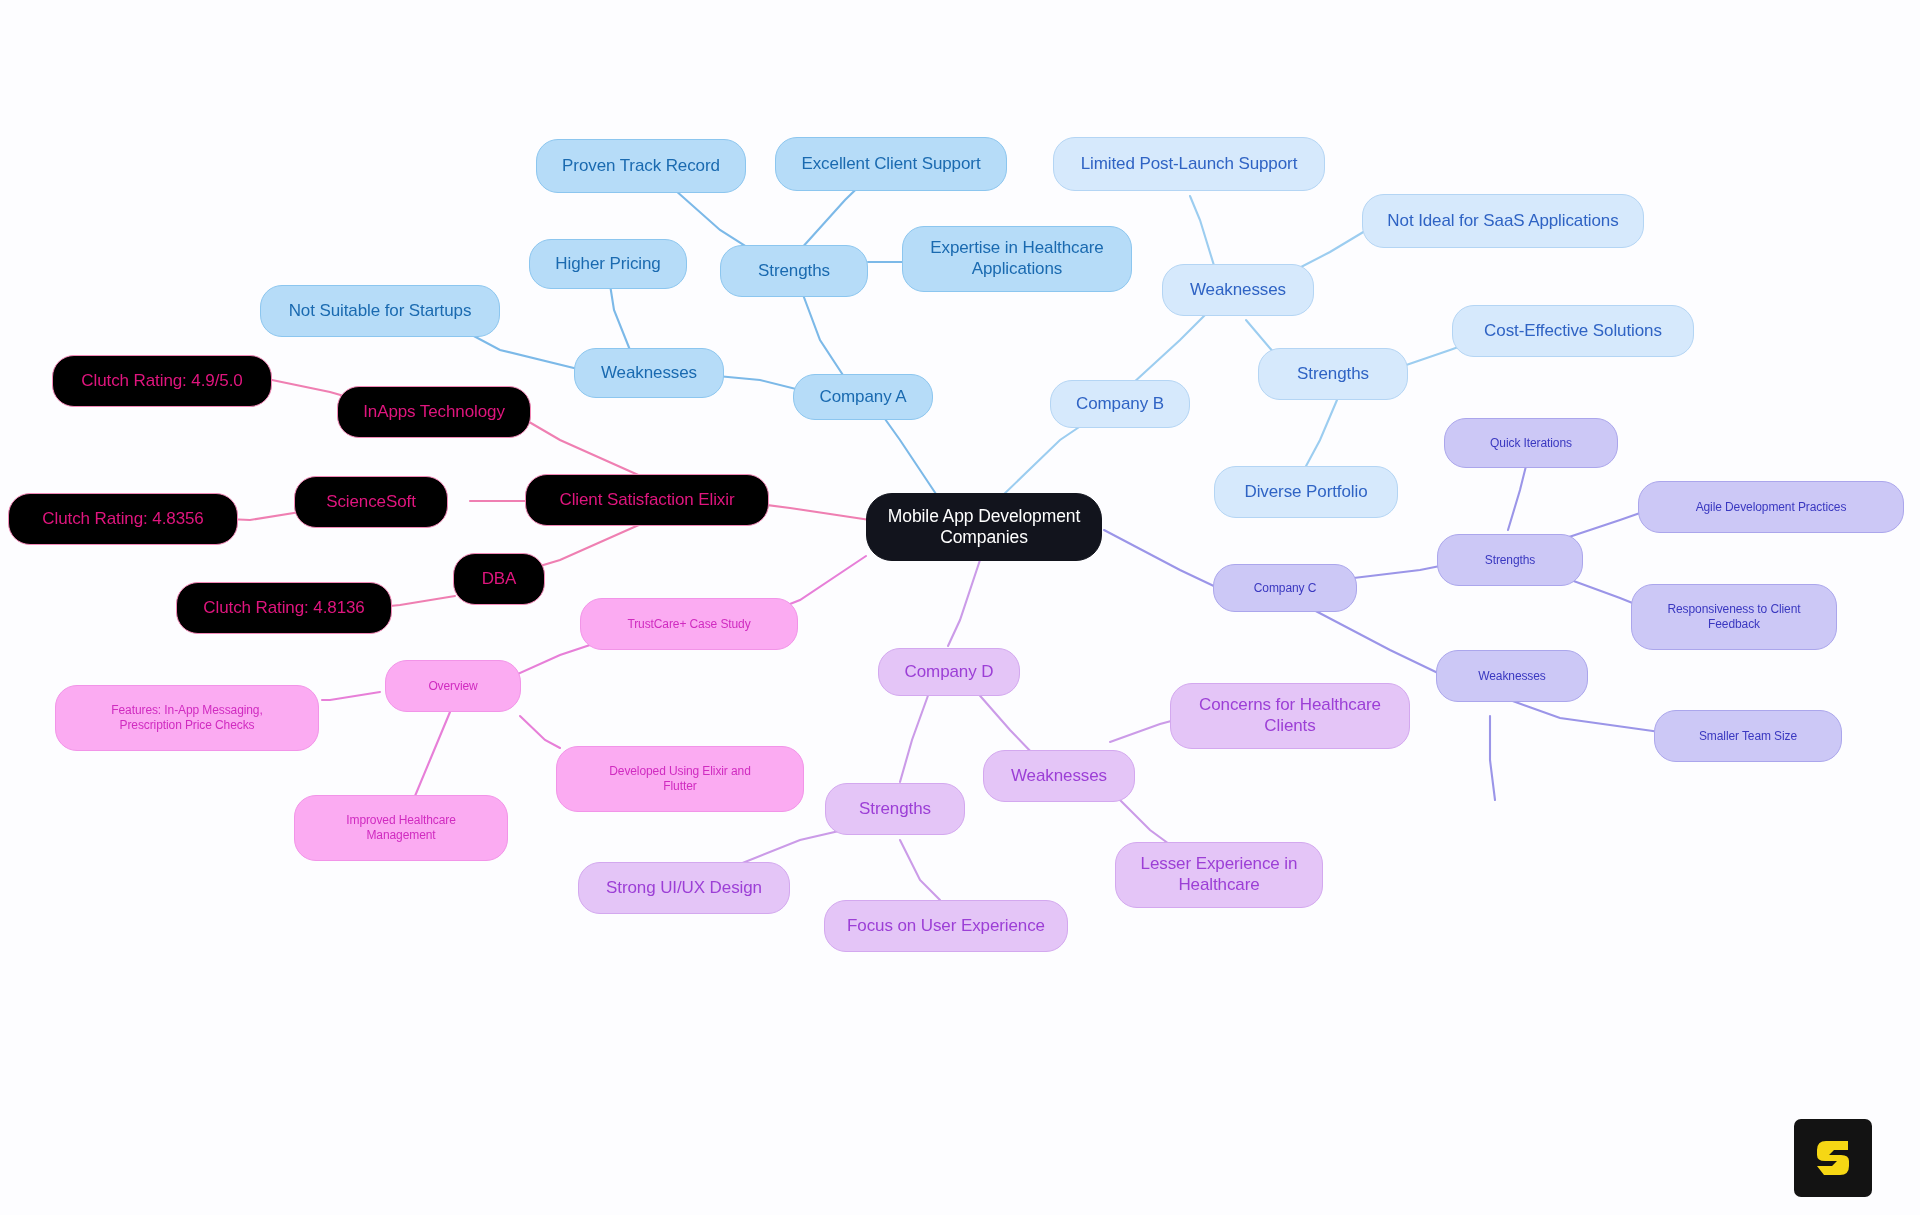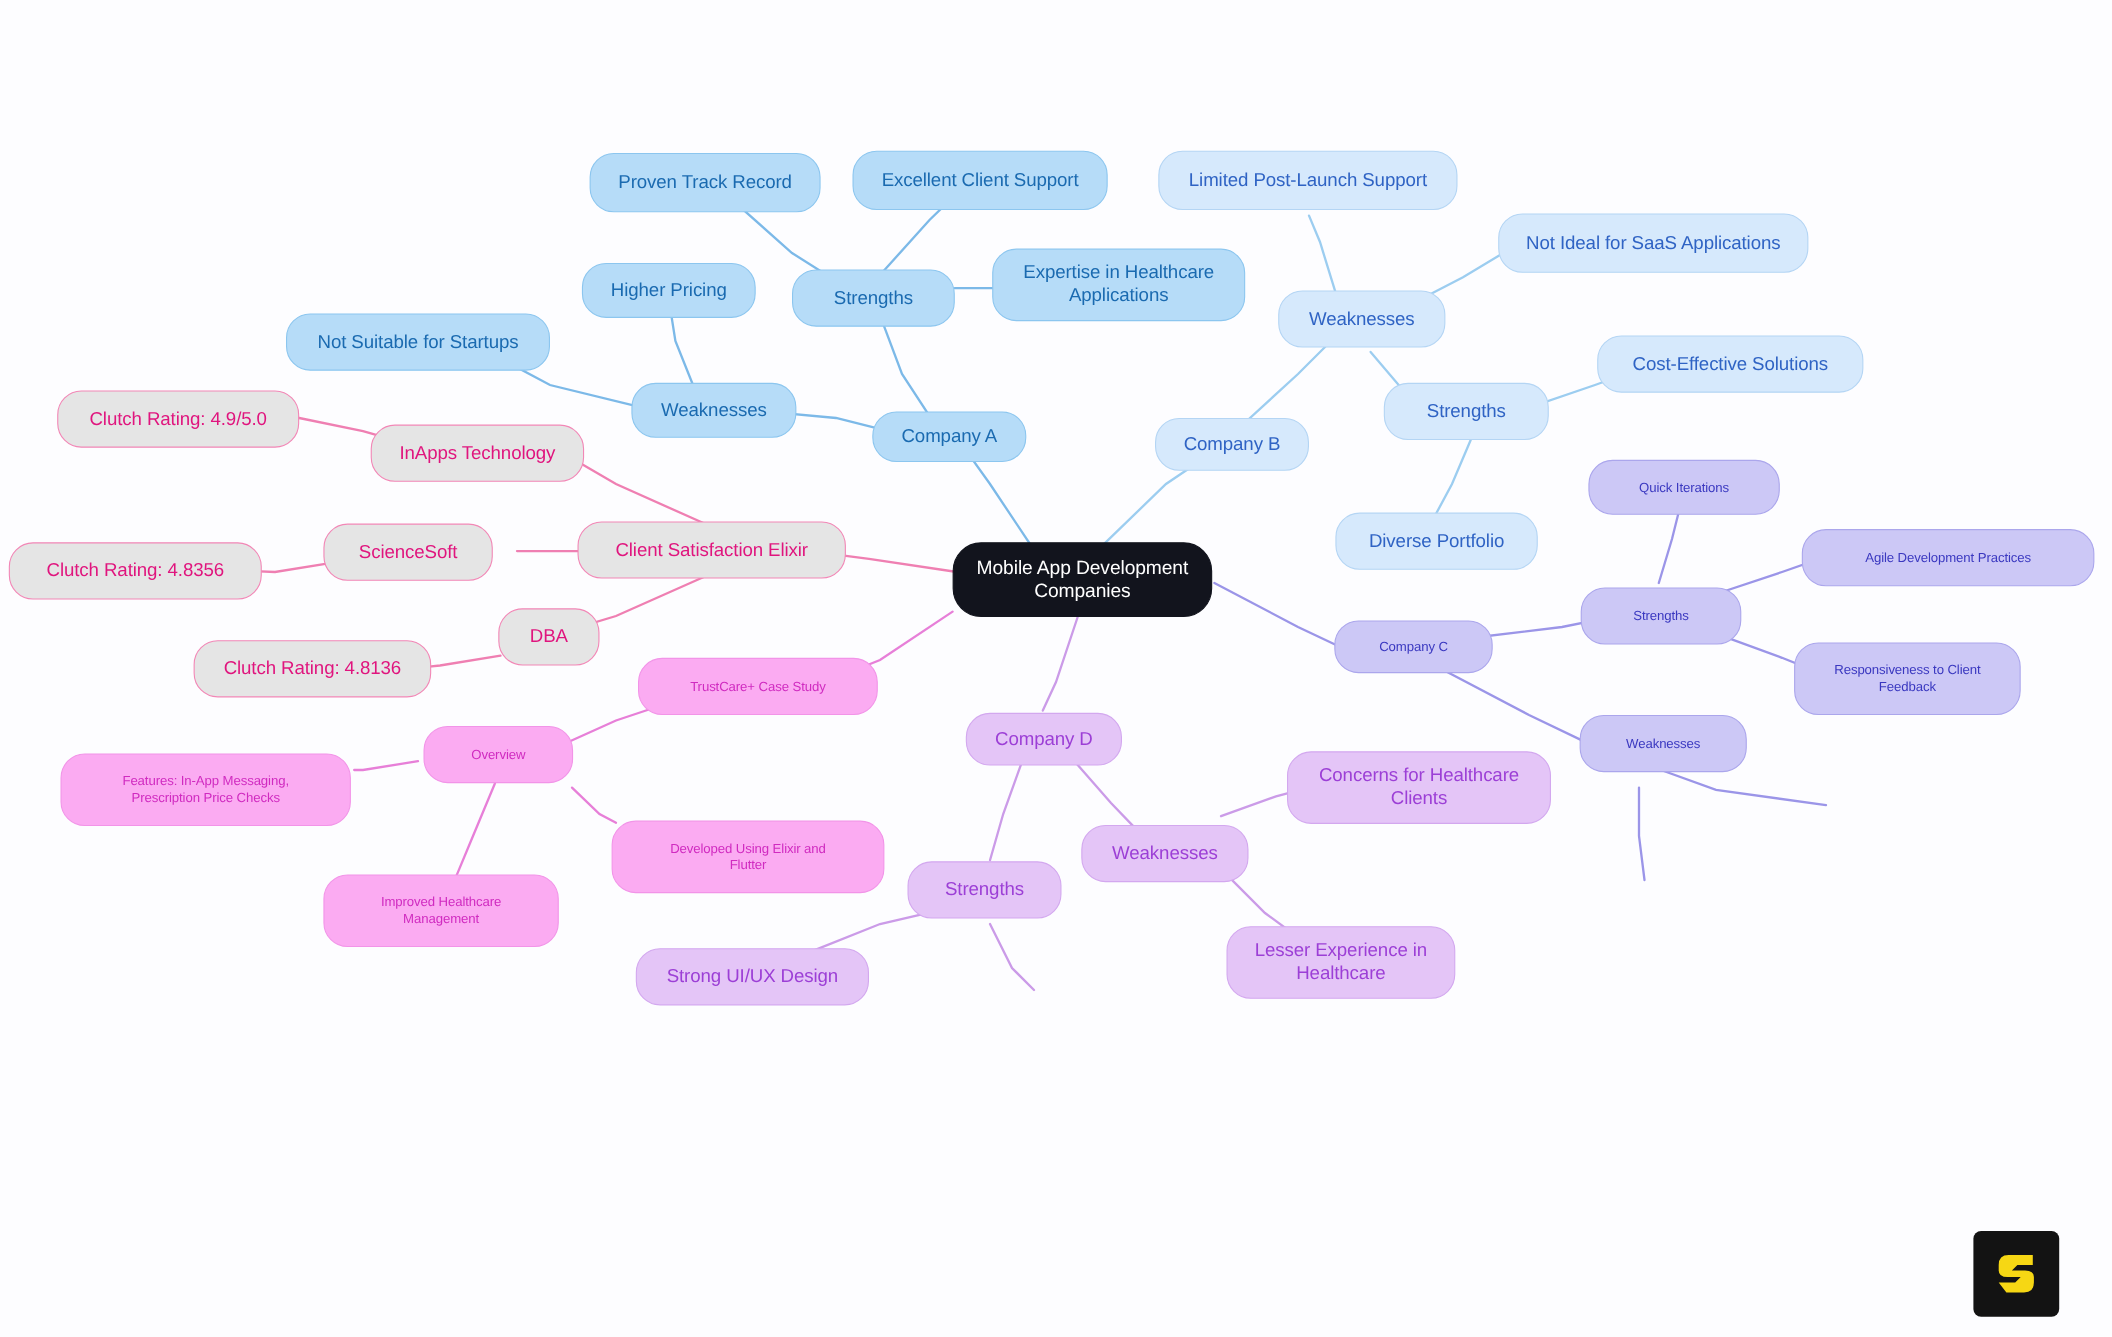--- a/index.html
+++ b/index.html
@@ -25,21 +25,21 @@
   }
   
   .root{
     background:#12141d;color:#ffffff;border:1px solid #12141d;
     border-radius:26px;font-size:17.5px;
   }
   .blueA{background:#b6dcf8;color:#1a6ab0;border-color:#8cc6ef;font-size:17px;}
   .blueB{background:#d6e9fc;color:#2f63c4;border-color:#b4d5f4;font-size:17px;}
   .purpC{background:#ccc8f6;color:#3a38c0;border-color:#aba6ec;font-size:12px;}
   .violD{background:#e4c5f7;color:#9c3fd6;border-color:#d3a8ef;font-size:17px;}
-  .pinkE{background:#e5e5e5;color:#e0157e;border-color:#f287b6;font-size:17px;}
+  .pinkE{background:#000000;color:#e0157e;border-color:#f287b6;font-size:17px;}
   .magF{background:#fbabf2;color:#d02bc0;border-color:#f294e8;font-size:12px;}
   .logo{
     position:absolute;background:#131313;border-radius:7px;
     display:flex;align-items:center;justify-content:center;border:none;
   }
   .logo svg{display:block;}
 </style>
 </head>
 <body>
 
@@ -120,24 +120,26 @@
   <div class="node blueB" style="left:1452px;top:305px;width:242px;height:52px;">Cost-Effective Solutions</div>
   <div class="node blueB" style="left:1214px;top:466px;width:184px;height:52px;">Diverse Portfolio</div>
 
   <div class="node purpC" style="left:1213px;top:564px;width:144px;height:48px;">Company C</div>
   <div class="node purpC" style="left:1437px;top:534px;width:146px;height:52px;">Strengths</div>
   <div class="node purpC" style="left:1444px;top:418px;width:174px;height:50px;">Quick Iterations</div>
   <div class="node purpC" style="left:1638px;top:481px;width:266px;height:52px;">Agile Development Practices</div>
   <div class="node purpC" style="left:1631px;top:584px;width:206px;height:66px;">Responsiveness to Client
 Feedback</div>
   <div class="node purpC" style="left:1436px;top:650px;width:152px;height:52px;">Weaknesses</div>
+  <div class="node purpC" style="left:1654px;top:710px;width:188px;height:52px;">Smaller Team Size</div>
 
   <div class="node violD" style="left:878px;top:648px;width:142px;height:48px;">Company D</div>
   <div class="node violD" style="left:825px;top:783px;width:140px;height:52px;">Strengths</div>
   <div class="node violD" style="left:578px;top:862px;width:212px;height:52px;">Strong UI/UX Design</div>
+  <div class="node violD" style="left:824px;top:900px;width:244px;height:52px;">Focus on User Experience</div>
   <div class="node violD" style="left:983px;top:750px;width:152px;height:52px;">Weaknesses</div>
   <div class="node violD" style="left:1170px;top:683px;width:240px;height:66px;">Concerns for Healthcare
 Clients</div>
   <div class="node violD" style="left:1115px;top:842px;width:208px;height:66px;">Lesser Experience in
 Healthcare</div>
 
   <div class="node pinkE" style="left:525px;top:474px;width:244px;height:52px;">Client Satisfaction Elixir</div>
   <div class="node pinkE" style="left:337px;top:386px;width:194px;height:52px;text-align:center;">InApps Technology</div>
   <div class="node pinkE" style="left:52px;top:355px;width:220px;height:52px;">Clutch Rating: 4.9/5.0</div>
   <div class="node pinkE" style="left:294px;top:476px;width:154px;height:52px;">ScienceSoft</div>

